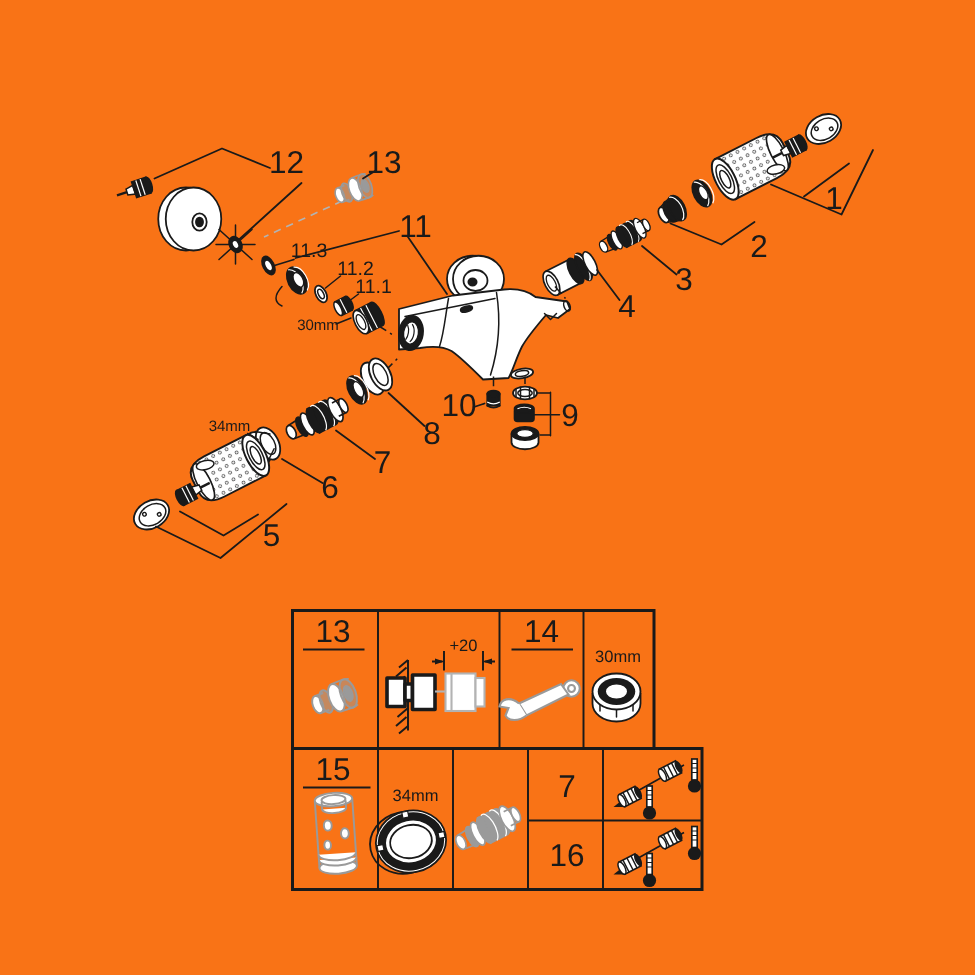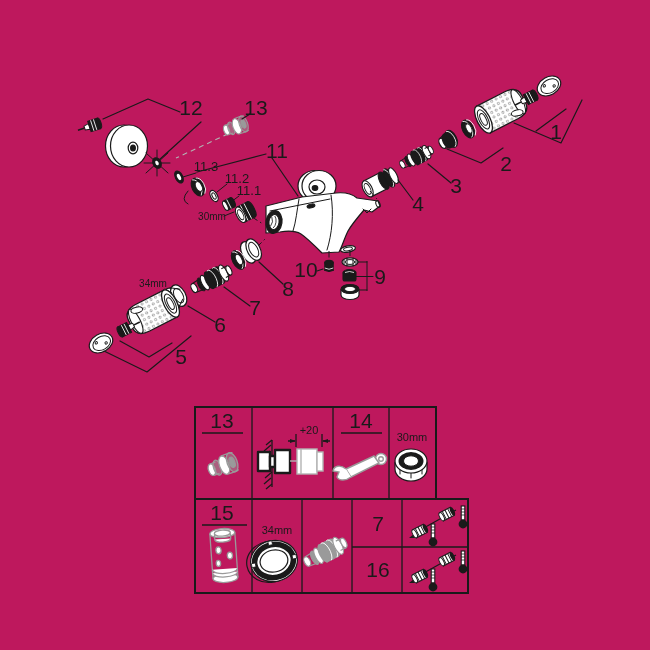--- a/index.html
+++ b/index.html
@@ -1,16 +1,16 @@
 <!DOCTYPE html>
 <html><head>
 <meta charset="utf-8">
 <style>
   html,body{margin:0;padding:0;background:#ffffff;}
-  .page{width:650px;height:650px;position:relative;background:#be185d;overflow:hidden;}
+  .page{width:650px;height:650px;position:relative;background:#f97316;overflow:hidden;}
   svg{font-family:"Liberation Sans", sans-serif;}
   text{fill:#1a1a1a;}
   .t22{font-size:21px;} .t13{font-size:13px;} .t10{font-size:10px;}
   .t21{font-size:21px;} .t11{font-size:11px;}
   .mid{text-anchor:middle;}
   .ln{stroke:#1a1a1a;stroke-width:1.2;fill:none;stroke-linecap:round;stroke-linejoin:round;}
   .lnw{stroke:#1a1a1a;stroke-width:1.2;fill:#ffffff;stroke-linejoin:round;}
   .lnk{stroke:#1a1a1a;stroke-width:1.1;fill:#1a1a1a;stroke-linejoin:round;}
   .thin{stroke-width:1;}
   .wln{stroke:#ffffff;stroke-width:0.8;fill:none;}

